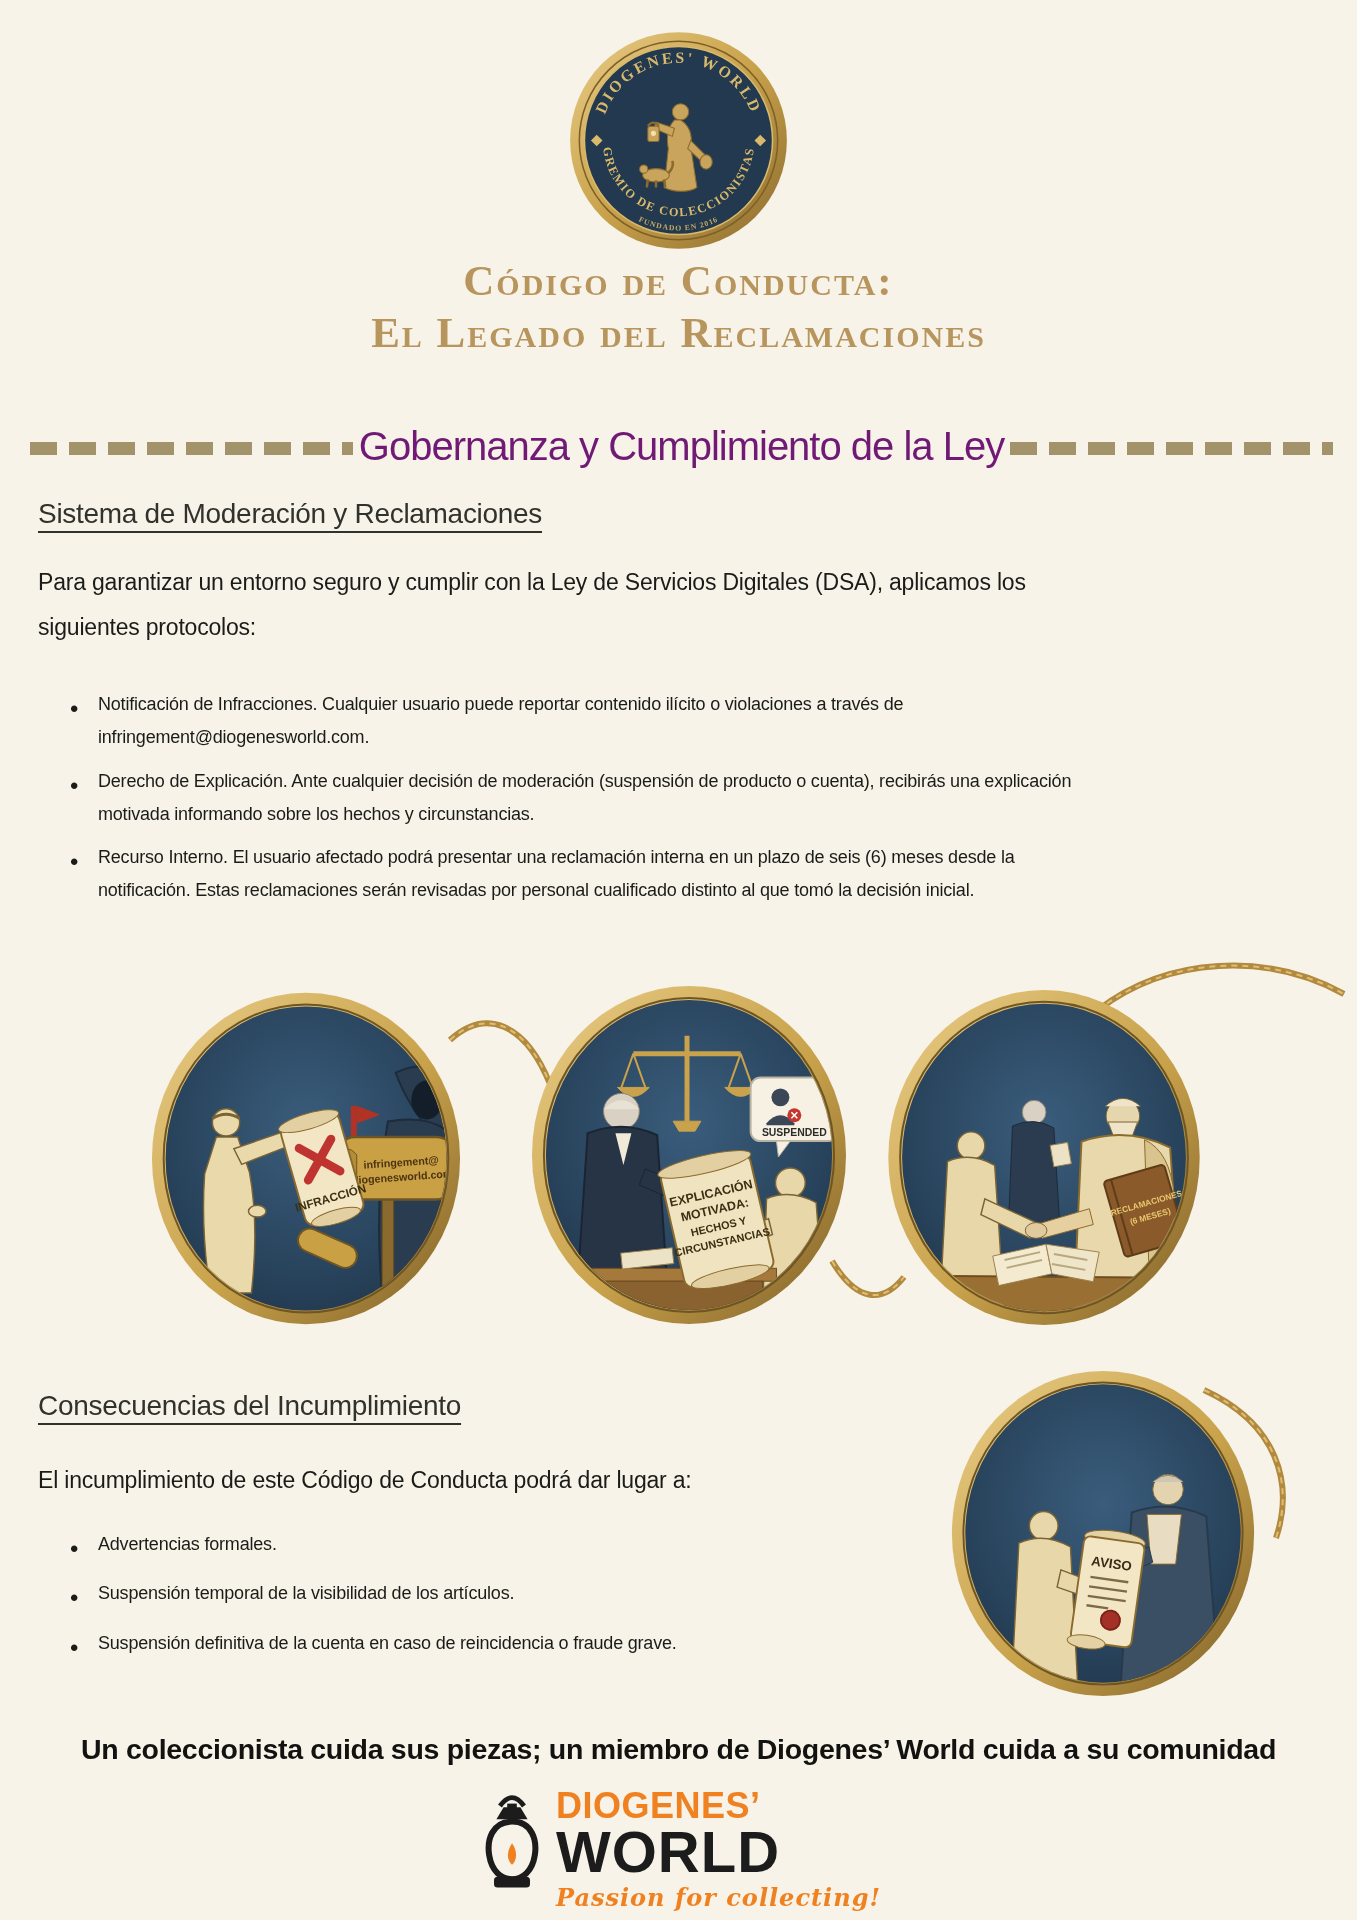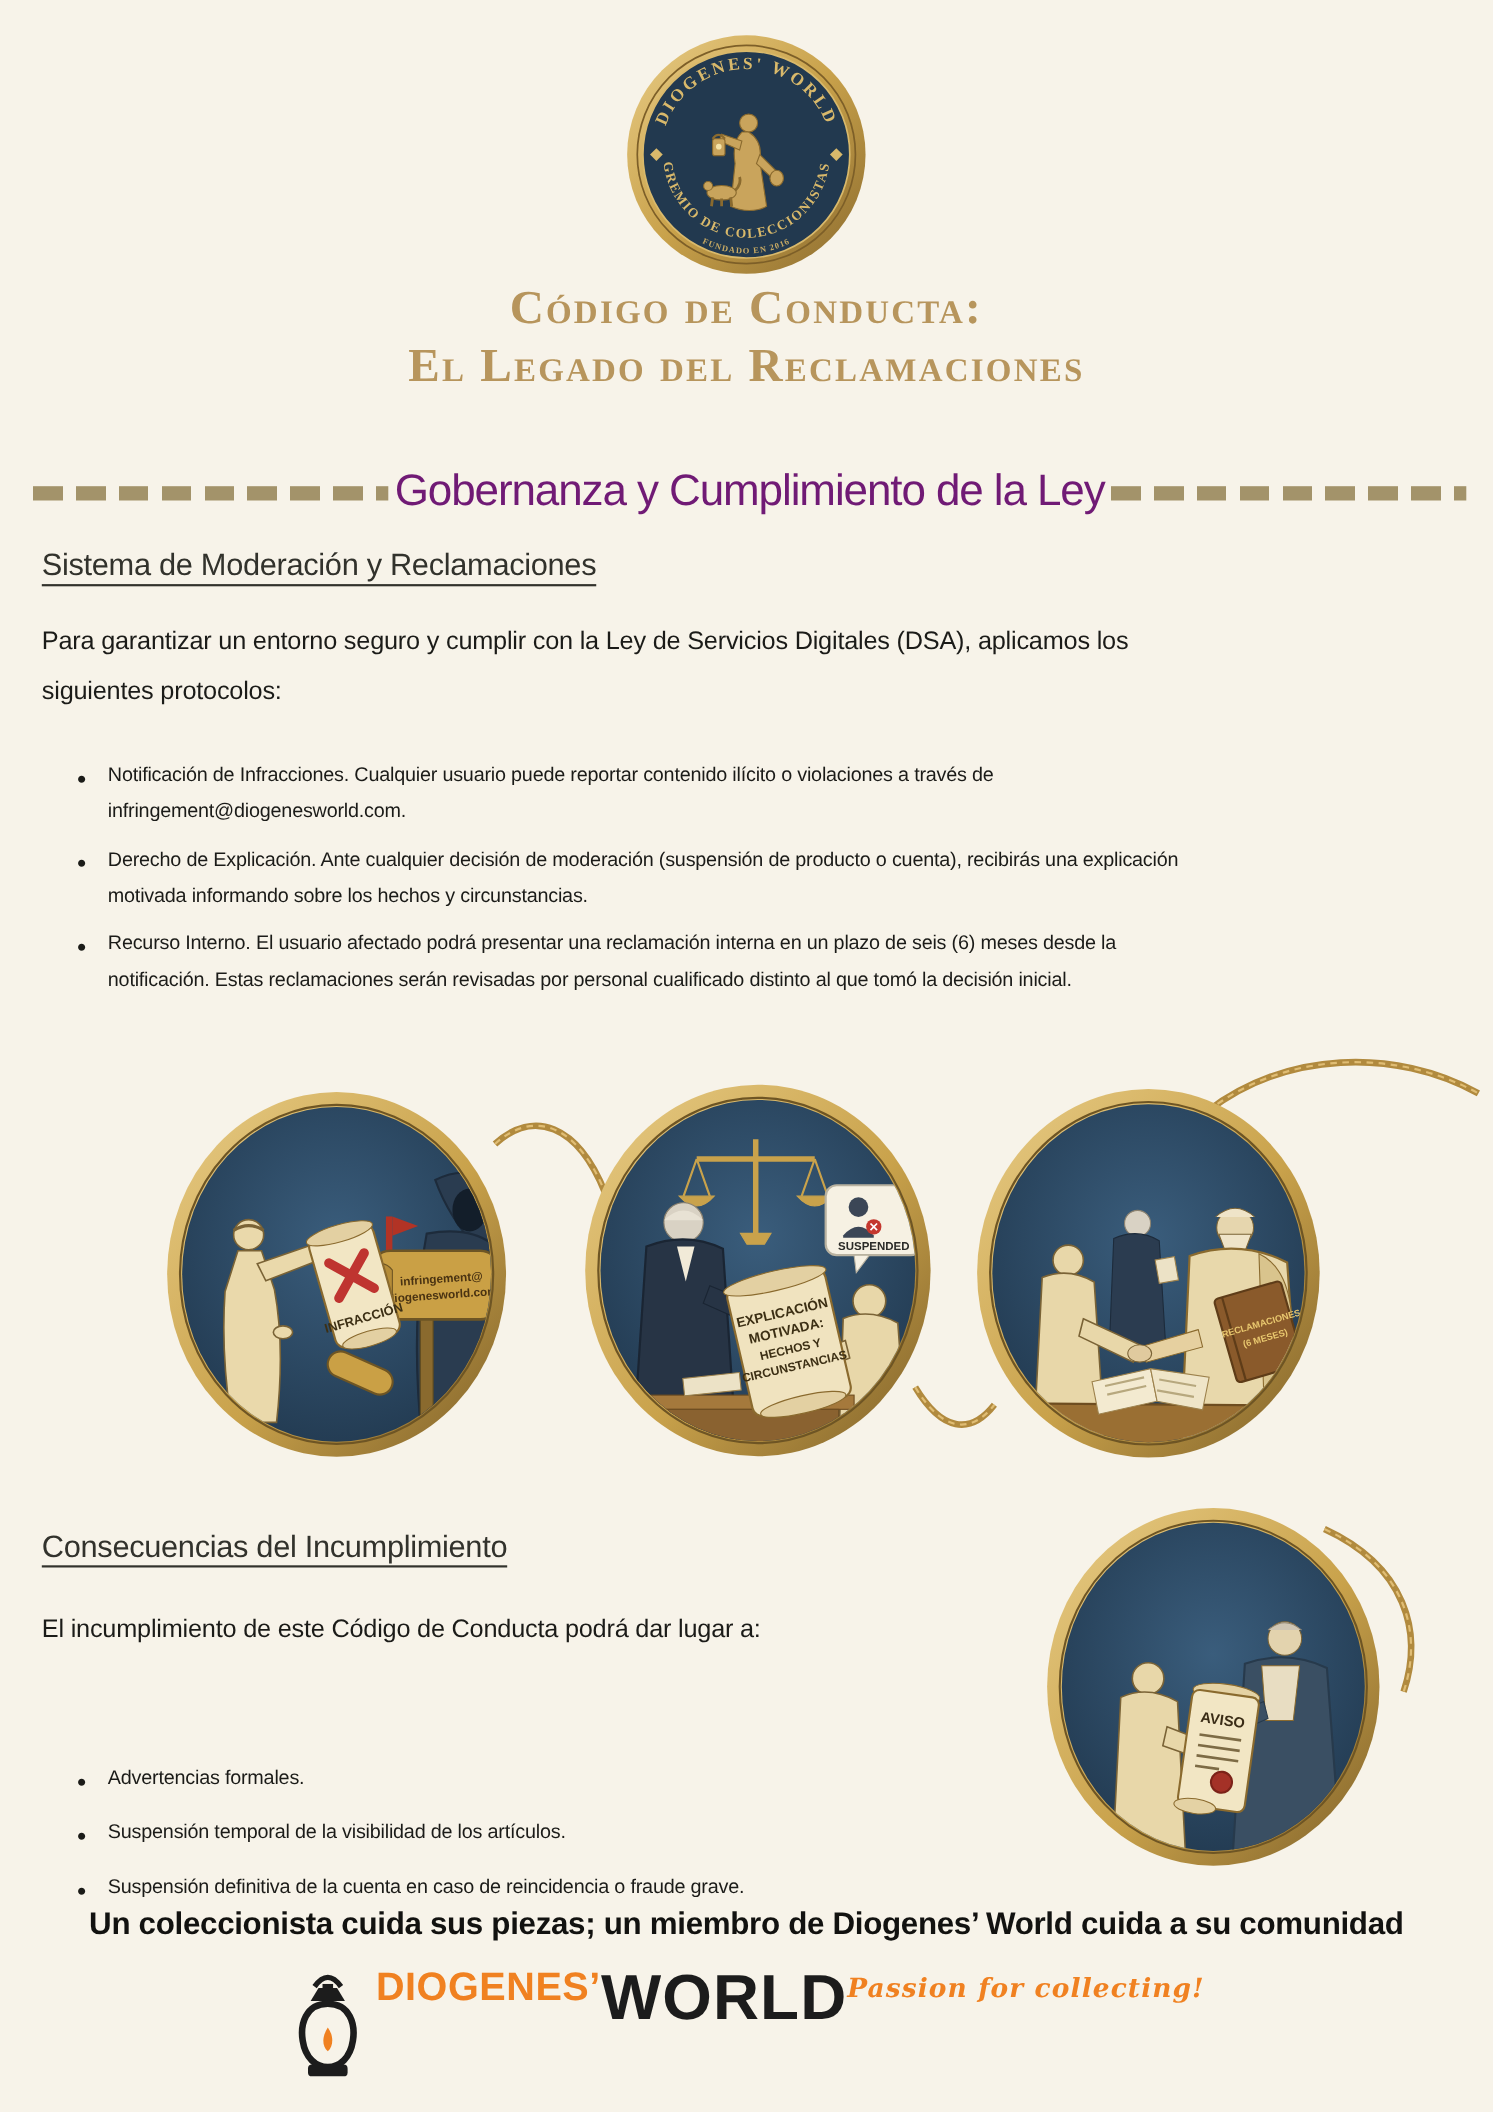--- a/index.html
+++ b/index.html
@@ -28,21 +28,21 @@
   .body-text{font-size:23px;line-height:1.95;letter-spacing:-.2px;color:#1b1b18;}
   ul.bullets{list-style:none;margin:0;padding:0;}
   ul.bullets li{position:relative;padding-left:38px;margin-bottom:10px;
     font-size:18px;line-height:1.85;letter-spacing:-.2px;color:#1b1b18;}
   ul.bullets li::before{content:"\2022";position:absolute;left:10px;top:-1px;font-size:24px;color:#1b1b18;}
 
   
   .slogan{left:0;right:0;top:1733px;text-align:center;font-weight:bold;
     font-size:28.5px;letter-spacing:-.3px;color:#121210;}
   .brand{left:0;right:0;top:1788px;display:flex;justify-content:center;align-items:flex-start;gap:8px;}
-  .brand-col{display:flex;flex-direction:row;align-items:flex-start;}
+  .brand-col{display:flex;flex-direction:column;align-items:flex-start;}
   .brand-l1{color:#f08121;font-weight:bold;font-size:36px;letter-spacing:.5px;line-height:1;}
   .brand-l2{color:#1c1c1c;font-weight:bold;font-size:58px;letter-spacing:1px;line-height:.95;}
   .brand-tag{color:#f08121;font-size:24px;font-style:italic;font-weight:bold;
     font-family:"DejaVu Serif",serif;margin-top:4px;letter-spacing:1px;}
 
   svg text{font-family:"Liberation Sans",sans-serif;}
   svg .serif{font-family:"Liberation Serif","DejaVu Serif",serif;}
 </style>
 </head>
 <body>
@@ -331,21 +331,21 @@
     </g>
   </g>
 </svg>
 
 <div class="abs" style="left:38px;top:1390px;">
   <span class="subhead">Consecuencias del Incumplimiento</span>
 </div>
 
 <div class="abs body-text" style="left:38px;top:1458px;width:880px;">El incumplimiento de este Código de Conducta podrá dar lugar a:</div>
 
-<ul class="bullets abs" style="left:60px;top:1600px;width:880px;">
+<ul class="bullets abs" style="left:60px;top:1528px;width:880px;">
   <li style="margin-bottom:16px;"><span>Advertencias formales.</span></li>
   <li style="margin-bottom:16px;"><span>Suspensión temporal de la visibilidad de los artículos.</span></li>
   <li><span>Suspensión definitiva de la cuenta en caso de reincidencia o fraude grave.</span></li>
 </ul>
 
 <svg class="abs" style="left:950px;top:1368px;" width="306" height="332" viewBox="0 0 320 345">
   <defs>
     <radialGradient id="m4navy" cx="50%" cy="40%" r="70%">
       <stop offset="0%" stop-color="#3a5d7c"></stop>
         <stop offset="100%" stop-color="#20374d"></stop>

